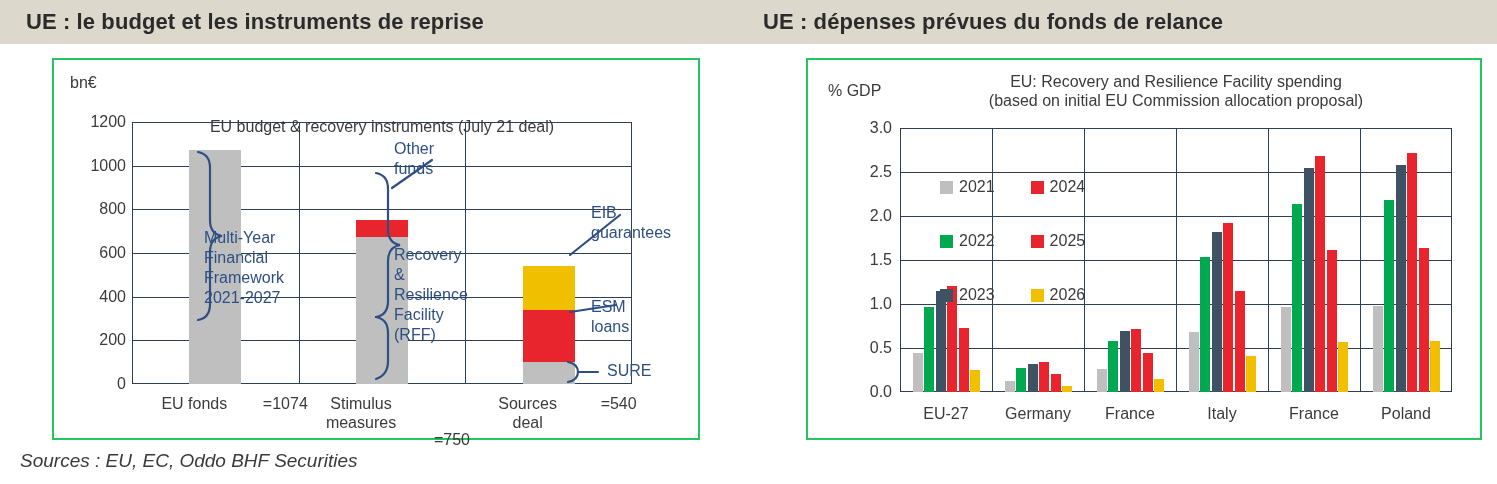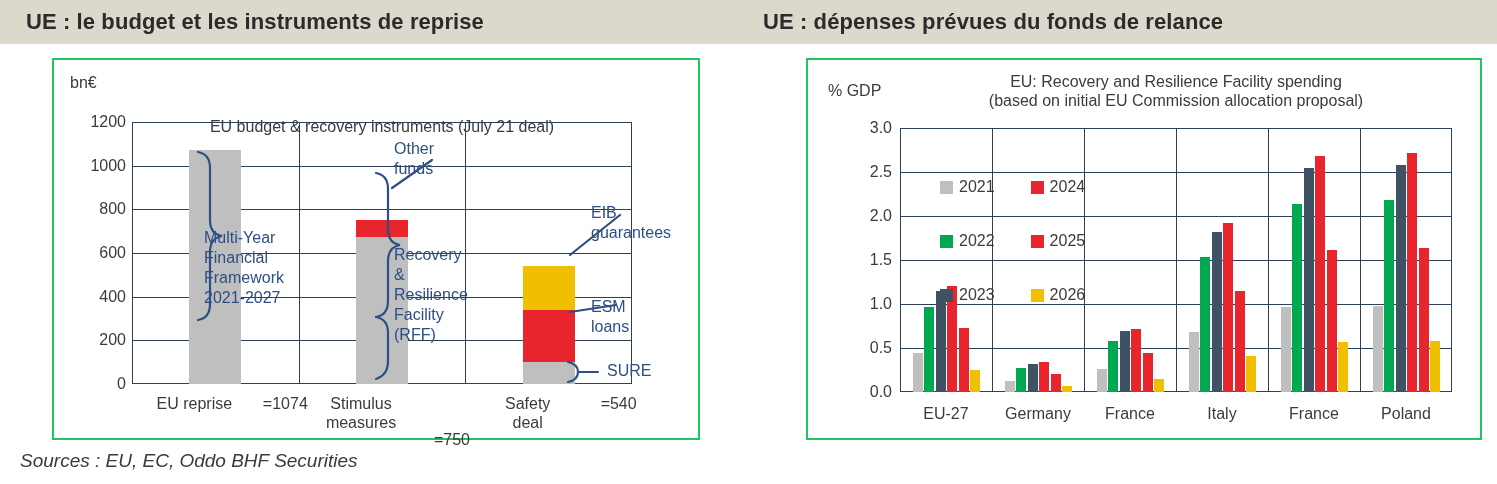--- a/index.html
+++ b/index.html
@@ -137,30 +137,30 @@
         <div class="bar" style="left: 57.3333px; width: 52px; height: 234.49px; bottom: 0px; background: rgb(191, 191, 191);"></div>
         <div class="bar" style="left: 224px; width: 52px; height: 146.72px; bottom: 0px; background: rgb(191, 191, 191);"></div>
         <div class="bar" style="left: 224px; width: 52px; height: 17.03px; bottom: 146.72px; background: rgb(232, 37, 45);"></div>
         <div class="bar" style="left: 390.667px; width: 52px; height: 21.8333px; bottom: 0px; background: rgb(191, 191, 191);"></div>
         <div class="bar" style="left: 390.667px; width: 52px; height: 52.4px; bottom: 21.8333px; background: rgb(232, 37, 45);"></div>
         <div class="bar" style="left: 390.667px; width: 52px; height: 43.6667px; bottom: 74.2333px; background: rgb(240, 192, 0);"></div>
       </div>
 
     <div id="left-cats">
         <div class="cat-label" style="left: 81.3333px; top: 334px; width: 118px;">
-          <div>EU reprise</div>
+          <div>EU fonds</div>
         </div>
         <div class="cat-label" style="left: 193.333px; top: 334px; width: 76px;">=1074</div>
         <div class="cat-label" style="left: 248px; top: 334px; width: 118px;">
           <div>Stimulus</div>
           <div>measures</div>
         </div>
         <div class="cat-label" style="left: 360px; top: 334px; width: 76px; margin-top: 36px;">=750</div>
         <div class="cat-label" style="left: 414.667px; top: 334px; width: 118px;">
-          <div>Safety</div>
+          <div>Sources</div>
           <div>deal</div>
         </div>
         <div class="cat-label" style="left: 526.667px; top: 334px; width: 76px;">=540</div>
       </div>
 
     <div class="ann" style="left:150px; top:168px; width:120px;">Multi-Year
 Financial
 Framework
 2021-2027</div>
     <div class="ann" style="left:340px; top:79px; width:90px;">Other

